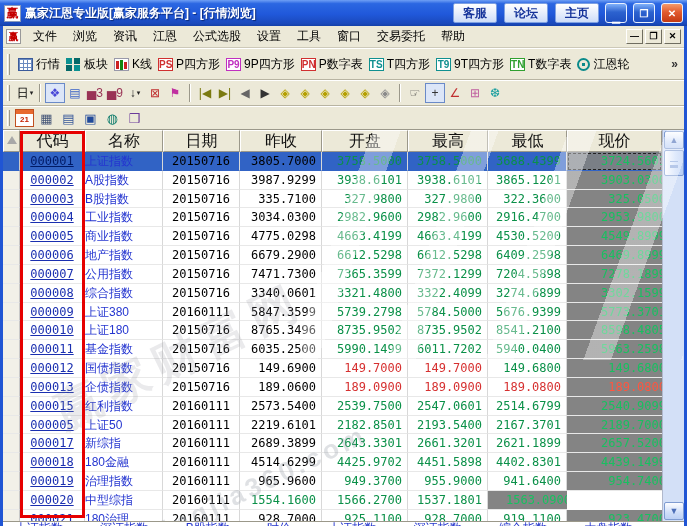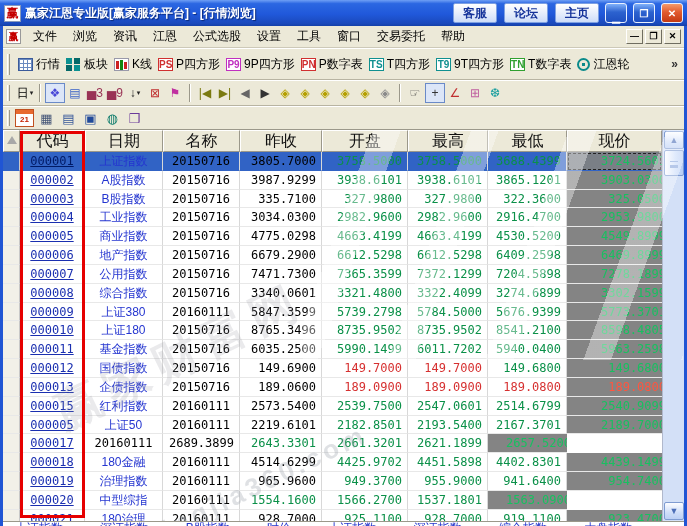--- a/index.html
+++ b/index.html
@@ -75,21 +75,21 @@
   .hdr{height:22px;line-height:20px;}
   .hdr .cell{background:#ece9d8;border-top:1px solid #fff;border-left:1px solid #fff;
     border-right:1px solid #9b988a;border-bottom:1px solid #9b988a;
     text-align:center;font-size:16px;color:#111;overflow:hidden;}
   .cell{border-right:1px solid #d8d8d8;border-bottom:1px solid #e8e8e8;overflow:hidden;white-space:nowrap;}
   .iconcol{background:#f2f0e8;border-right:1px solid #c8c8c8;}
   .rows-box{position:absolute;top:22px;left:0;right:22px;bottom:0;overflow:hidden;background:#fff;}
   .num,.prev{text-align:right;padding-right:5px;font-family:"DejaVu Sans Mono",monospace;font-size:12px;}
   .code{text-align:center;font-family:"DejaVu Sans Mono",monospace;}
   .code-link{color:#1a2fb0;text-decoration:underline;cursor:pointer;}
-  .name{text-align:center;color:#2435d0;}
+  .name{color:#2435d0;}
   .date{text-align:center;font-family:"DejaVu Sans Mono",monospace;color:#000;}
   .prev{color:#000;}
   .dn{color:#0a9048;}
   .up{color:#d63030;}
   .price{background:#848484;border-right:none;}
   .price .pv{position:relative;left:9px;}
   .price .dn{color:#17c060;}
   .price .up{color:#ff5540;}
   .grid-row.sel .cell{background:#3163c5;border-bottom-color:#3163c5;}
   .grid-row.sel .price{background:#7a7f86;outline:1px dashed #222;outline-offset:-2px;}
@@ -260,22 +260,22 @@
           <span class="file-ico" style="color: rgb(106, 58, 154);">❒</span>
         </div>
     </div>
 
     <div class="table-wrap">
       <div class="grid-row hdr" id="hdr-row">
           <div class="cell">
             <div class="tri"></div>
           </div>
           <div class="cell">代码</div>
+          <div class="cell">名称</div>
           <div class="cell">日期</div>
-          <div class="cell">名称</div>
           <div class="cell">昨收</div>
           <div class="cell">开盘</div>
           <div class="cell">最高</div>
           <div class="cell">最低</div>
           <div class="cell">现价</div>
         </div>
       <div class="rows-box" id="rows-box">
           <div class="grid-row sel">
             <div class="cell iconcol"></div>
             <div class="cell code"><span class="code-link">000001</span></div>
@@ -437,20 +437,21 @@
             <div class="cell date">20160111</div>
             <div class="cell num prev">2219.6101</div>
             <div class="cell num dn">2182.8501</div>
             <div class="cell num dn">2193.5400</div>
             <div class="cell num dn">2167.3701</div>
             <div class="cell num price"><span class="pv dn">2189.7000</span></div>
           </div>
           <div class="grid-row">
             <div class="cell iconcol"></div>
             <div class="cell code"><span class="code-link">000017</span></div>
+            <div class="cell name">新综指</div>
             <div class="cell date">20160111</div>
             <div class="cell num prev">2689.3899</div>
             <div class="cell num dn">2643.3301</div>
             <div class="cell num dn">2661.3201</div>
             <div class="cell num dn">2621.1899</div>
             <div class="cell num price"><span class="pv dn">2657.5200</span></div>
           </div>
           <div class="grid-row">
             <div class="cell iconcol"></div>
             <div class="cell code"><span class="code-link">000018</span></div>

